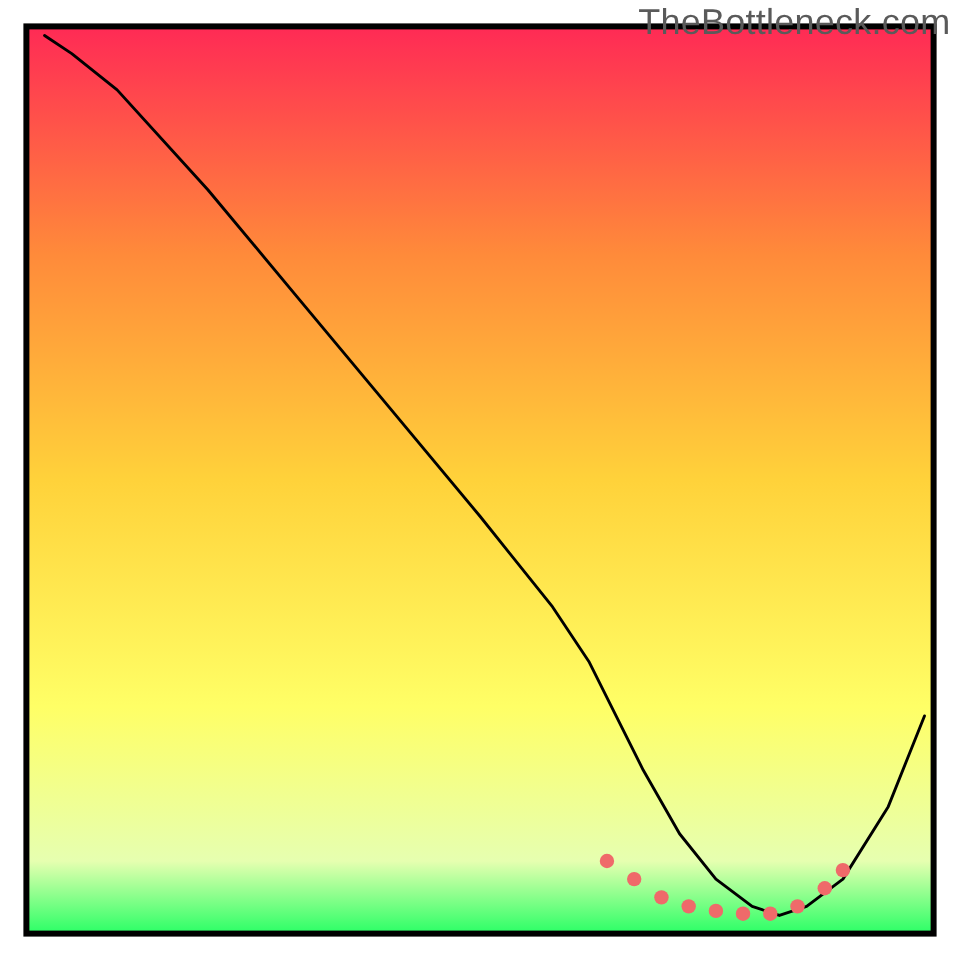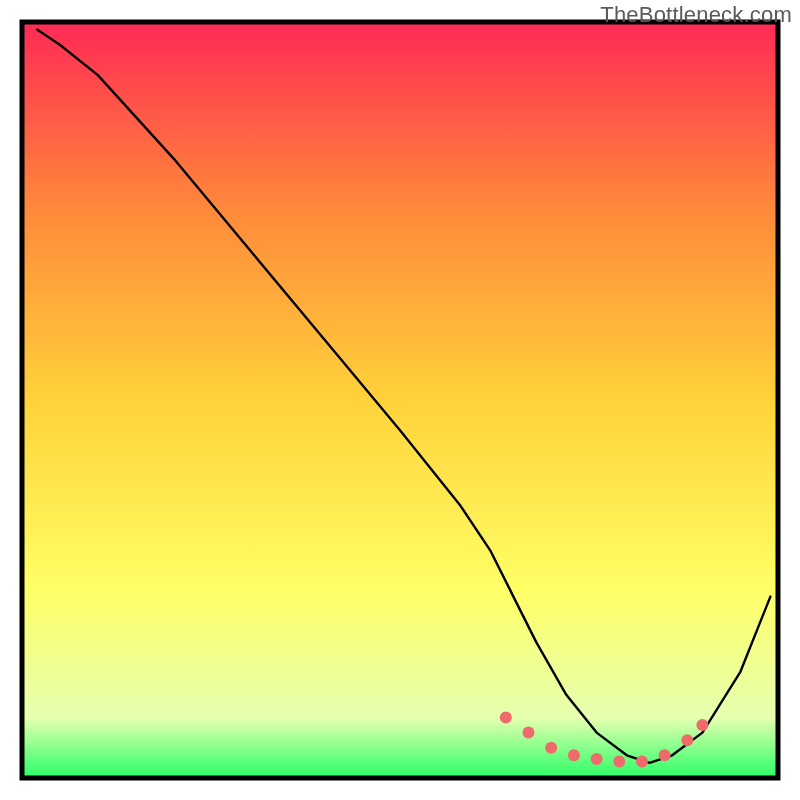--- a/index.html
+++ b/index.html
@@ -13,21 +13,21 @@
   }
   .stage {
     position: relative;
     width: 800px;
     height: 800px;
   }
   .watermark {
     position: absolute;
     top: 2px;
     right: 8px;
-    font-size: 22px;
+    font-size: 30px;
     font-weight: 500;
     color: #5a5a5a;
     letter-spacing: 0.2px;
     z-index: 10;
   }
   svg.plot {
     position: absolute;
     left: 0;
     top: 0;
   }

